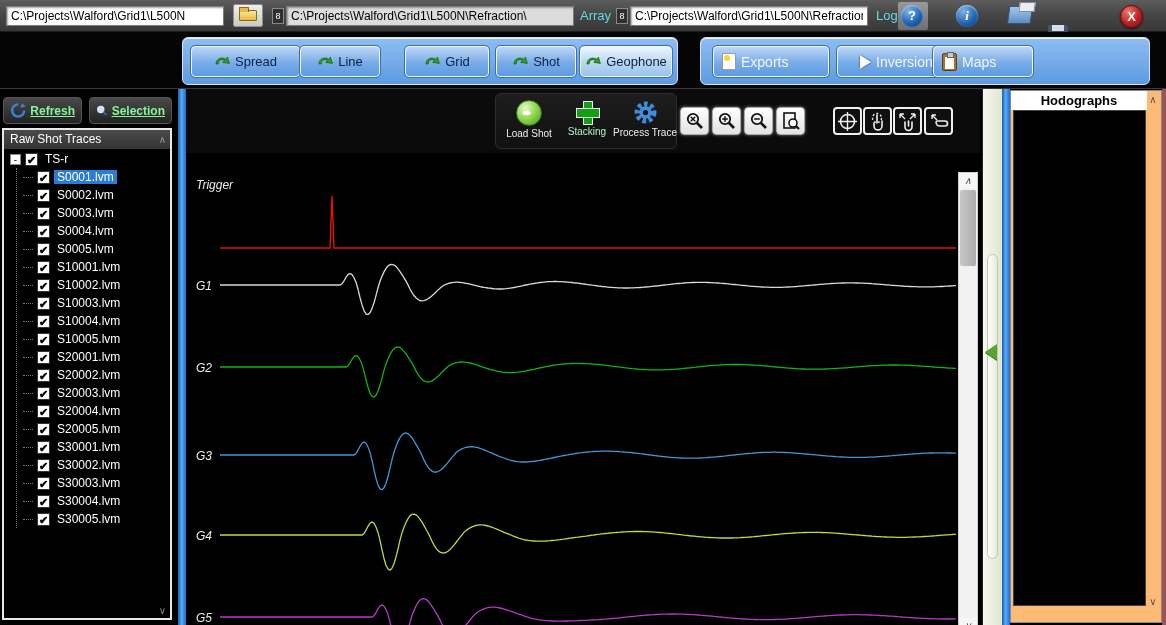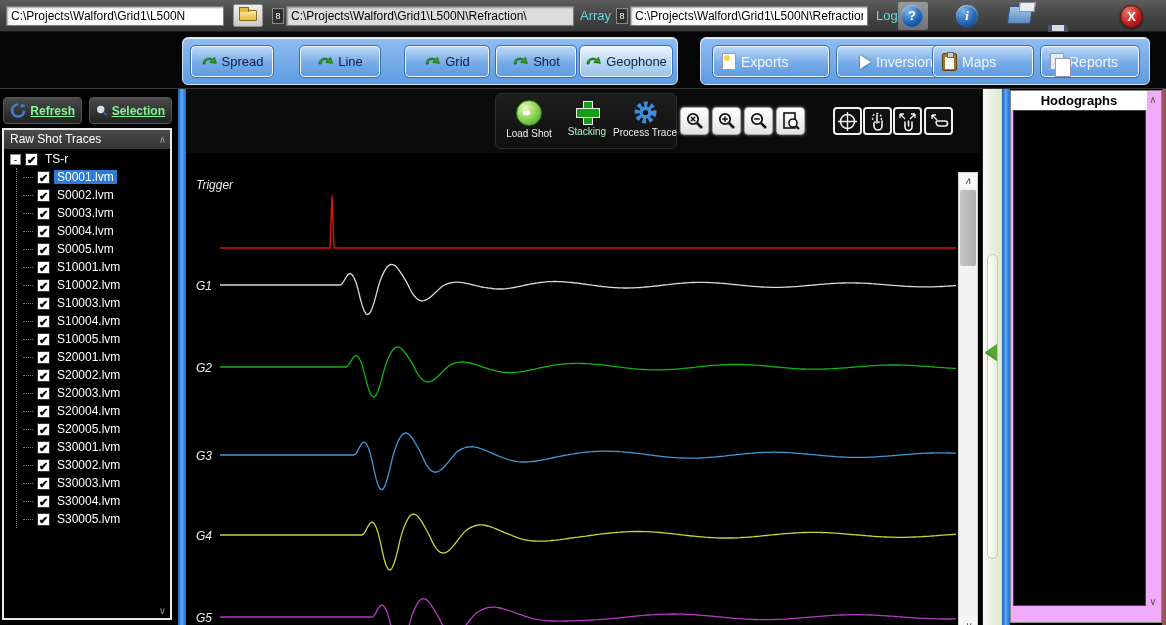--- a/index.html
+++ b/index.html
@@ -158,21 +158,21 @@
                  background:linear-gradient(90deg,#c8c8c8,#adadad); border-radius:2px; cursor:grab; }
 
   
   .splitter { left:982px; top:0; width:20px; height:536px;
               background:linear-gradient(90deg,#f6f8f0,#dfe6cf); border-left:1px solid #222; }
   .splitter .pill { position:absolute; left:4px; top:165px; width:11px; height:305px; border-radius:6px;
               background:linear-gradient(90deg,#ffffff,#e6ebd9); border:1px solid #c2c8b2; }
   .splitter .collapse { position:absolute; left:2px; top:255px; width:0; height:0; cursor:pointer;
               border-top:8px solid transparent; border-bottom:8px solid transparent;
               border-right:12px solid #56a632; filter:drop-shadow(0 1px 0 #2e6e14); }
-  .rpanel { left:1010px; top:1px; width:152px; height:533px; background:#f0abfc; border:1px solid #888; }
+  .rpanel { left:1010px; top:1px; width:152px; height:533px; background:#fdba74; border:1px solid #888; }
   .rpanel .rtitle { position:absolute; left:0; top:0; width:136px; height:19px; background:#fff;
               color:#000; font-size:13px; font-weight:bold; text-align:center; line-height:19px; }
   .rpanel .rcanvas { position:absolute; left:2px; top:19px; width:133px; height:496px; background:#000;
               border:1px solid #444; }
   .rpanel .arr { position:absolute; right:2px; color:#555; font-size:10px; width:12px; text-align:center; cursor:pointer; }
   .maroon { left:1162px; top:0; width:4px; height:536px; background:#9c5358; }
 
   svg text { font-family:"Liberation Sans",sans-serif; }
 </style>
 </head>
@@ -196,21 +196,21 @@
     <div class="round-ico" style="left:956px;font-style:italic;font-family:'Liberation Serif',serif;">i</div>
     <div class="openfold mini-ico" style="left:1008px;"></div>
     <div class="floppy mini-ico" style="left:1048px;"></div>
     <div class="printer mini-ico" style="left:1082px;"></div>
     <div class="close-btn" style="left:1120px;">X</div>
   </div>
 
   <div class="ribbon">
 
     <div class="btn-panel" style="left:182px;width:496px;">
-      <button class="rib-btn" style="left:8px;width:82px;">
+      <button class="rib-btn" style="left:8px;width:109px;">
         <svg width="16" height="14" viewBox="0 0 16 14">
             <path d="M2 9 C2 3.5 8 1.5 12 4.4 L13.4 2 L15.4 8.4 L8.8 7.4 L10.4 5.4 C7.4 3.6 4.2 5.2 4.2 9 Z" fill="#2e9e1e" stroke="#14600c" stroke-width="0.7"></path>
           </svg>
         <span>Spread</span>
       </button>
       <button class="rib-btn" style="left:117px;width:80px;">
         <svg width="16" height="14" viewBox="0 0 16 14">
             <path d="M2 9 C2 3.5 8 1.5 12 4.4 L13.4 2 L15.4 8.4 L8.8 7.4 L10.4 5.4 C7.4 3.6 4.2 5.2 4.2 9 Z" fill="#2e9e1e" stroke="#14600c" stroke-width="0.7"></path>
           </svg>
         <span>Line</span>
@@ -240,24 +240,20 @@
         <span class="page-ico dot"></span>
         <span>Exports</span>
       </button>
       <button class="rib-btn out-btn" style="left:136px;width:102px;padding-left:22px;">
         <span class="tri-ico"></span>
         <span>Inversions</span>
       </button>
       <button class="rib-btn out-btn" style="left:232px;width:100px;">
         <span class="clip-ico"></span>
         <span>Maps</span>
-      </button>
-      <button class="rib-btn out-btn" style="left:340px;width:98px;">
-        <span class="pages-ico"></span>
-        <span>Reports</span>
       </button>
     </div>
   </div>
 
   <div class="bodyarea">
 
     <div class="side-pill" style="left:3px;width:79px;">
       <svg width="17" height="17" viewBox="0 0 17 17">
         <path d="M8.5 2.2 A6.3 6.3 0 1 0 14.8 8.5" fill="none" stroke="#3c7fd4" stroke-width="2.6"></path>
         <path d="M12 1 L16.5 4 L11 6 Z" fill="#3c7fd4"></path>

